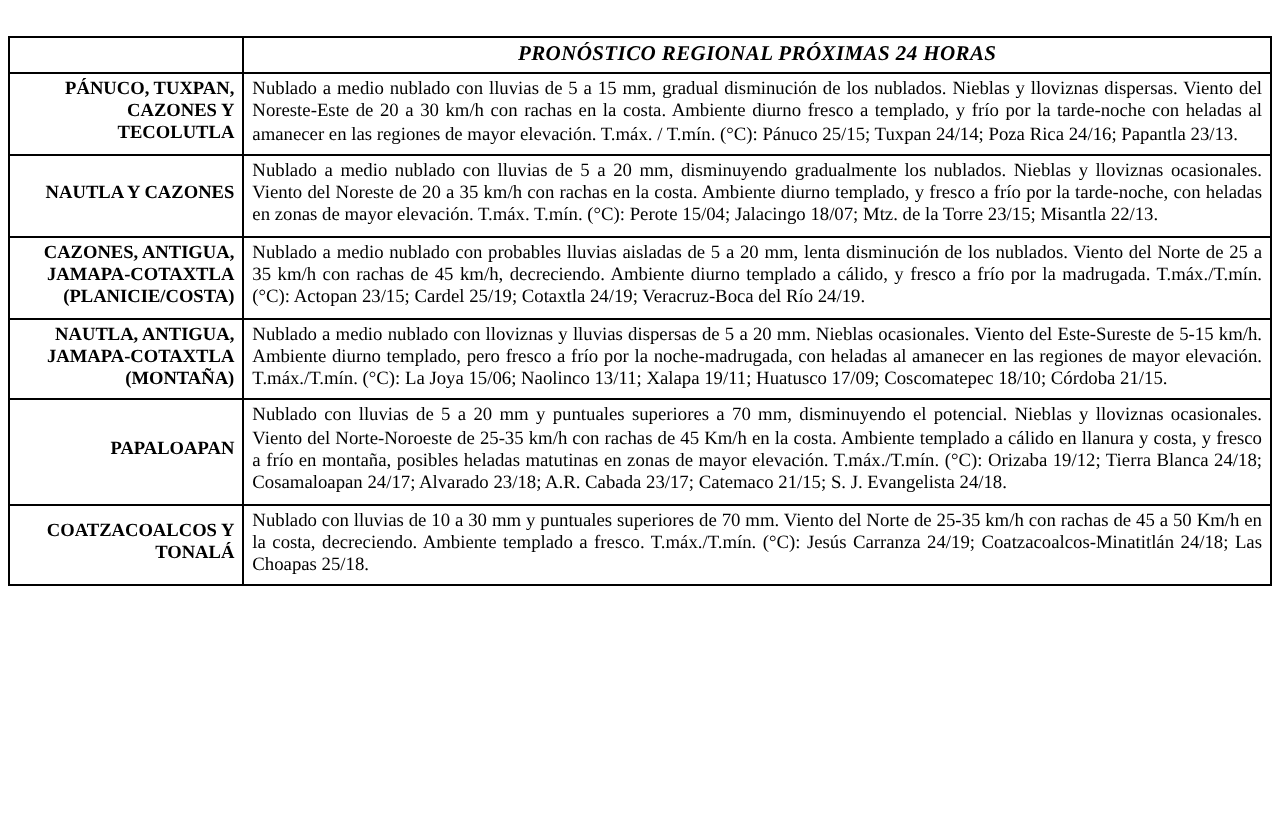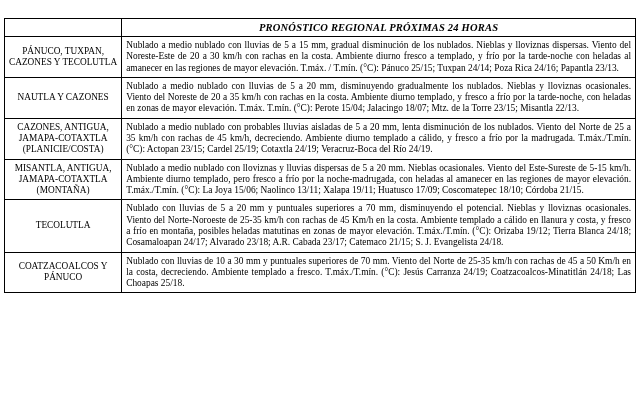--- a/index.html
+++ b/index.html
@@ -42,22 +42,22 @@
   }
   .header-title {
     text-align: center;
     font-style: italic;
     font-weight: bold;
     font-size: 10.5px;
     letter-spacing: 0.2px;
     padding: 5px 4px 6px 4px;
   }
   .region {
-    text-align: center;
-    font-weight: normal;
+    text-align: right;
+    font-weight: bold;
     font-size: 9.3px;
     line-height: 1.18;
     padding: 4px 3px;
   }
   .desc {
     text-align: justify;
     font-size: 9.4px;
     line-height: 1.2;
     padding: 4px 5px 4px 5px;
   }
@@ -82,26 +82,26 @@
       </tr>
       <tr>
         <td class="region">NAUTLA Y CAZONES</td>
         <td class="desc">Nublado a medio nublado con lluvias de 5 a 20 mm, disminuyendo gradualmente los nublados.   Nieblas y lloviznas ocasionales. Viento del Noreste de 20 a 35 km/h con rachas en la costa. Ambiente diurno templado, y fresco a frío por la tarde-noche, con heladas en zonas de mayor elevación.   T.máx. T.mín. (°C): Perote 15/04; Jalacingo 18/07; Mtz. de la Torre 23/15; Misantla 22/13.</td>
       </tr>
       <tr>
         <td class="region">CAZONES, ANTIGUA, JAMAPA-COTAXTLA (PLANICIE/COSTA)</td>
         <td class="desc">Nublado a medio nublado con probables lluvias aisladas de 5 a 20 mm, lenta disminución de los nublados. Viento del Norte de 25 a 35 km/h con rachas de 45 km/h, decreciendo. Ambiente diurno templado a cálido, y fresco a frío por la madrugada. T.máx./T.mín. (°C): Actopan 23/15; Cardel 25/19; Cotaxtla 24/19; Veracruz-Boca del Río 24/19.</td>
       </tr>
       <tr>
-        <td class="region">MISANTLA, ANTIGUA, JAMAPA-COTAXTLA (MONTAÑA)</td>
+        <td class="region">NAUTLA, ANTIGUA, JAMAPA-COTAXTLA (MONTAÑA)</td>
         <td class="desc">Nublado a medio nublado con  lloviznas y lluvias dispersas de 5 a 20 mm. Nieblas ocasionales. Viento del Este-Sureste de 5-15 km/h. Ambiente diurno templado, pero fresco a frío por la noche-madrugada, con heladas al amanecer en las regiones de mayor elevación. T.máx./T.mín. (°C): La Joya 15/06; Naolinco 13/11; Xalapa 19/11; Huatusco 17/09; Coscomatepec 18/10; Córdoba 21/15.</td>
       </tr>
       <tr>
-        <td class="region">TECOLUTLA</td>
+        <td class="region">PAPALOAPAN</td>
         <td class="desc">Nublado con lluvias de 5 a 20 mm y puntuales superiores a 70 mm, disminuyendo el potencial. Nieblas y lloviznas ocasionales. Viento del Norte-Noroeste de 25-35 km/h con rachas de 45 Km/h en la costa. Ambiente templado a cálido en llanura y costa, y fresco a frío en montaña, posibles heladas matutinas en zonas de mayor elevación. T.máx./T.mín. (°C): Orizaba 19/12; Tierra Blanca 24/18; Cosamaloapan 24/17; Alvarado 23/18; A.R. Cabada 23/17; Catemaco 21/15; S. J. Evangelista 24/18.</td>
       </tr>
       <tr>
-        <td class="region">COATZACOALCOS Y PÁNUCO</td>
+        <td class="region">COATZACOALCOS Y TONALÁ</td>
         <td class="desc">Nublado con lluvias de 10 a 30 mm y puntuales superiores de 70 mm. Viento del Norte de 25-35 km/h con rachas de 45 a 50 Km/h en la costa, decreciendo. Ambiente templado a fresco. T.máx./T.mín. (°C): Jesús Carranza 24/19; Coatzacoalcos-Minatitlán 24/18; Las Choapas 25/18.</td>
       </tr>
     </tbody>
   </table>
 </div>
 
 </body></html>

